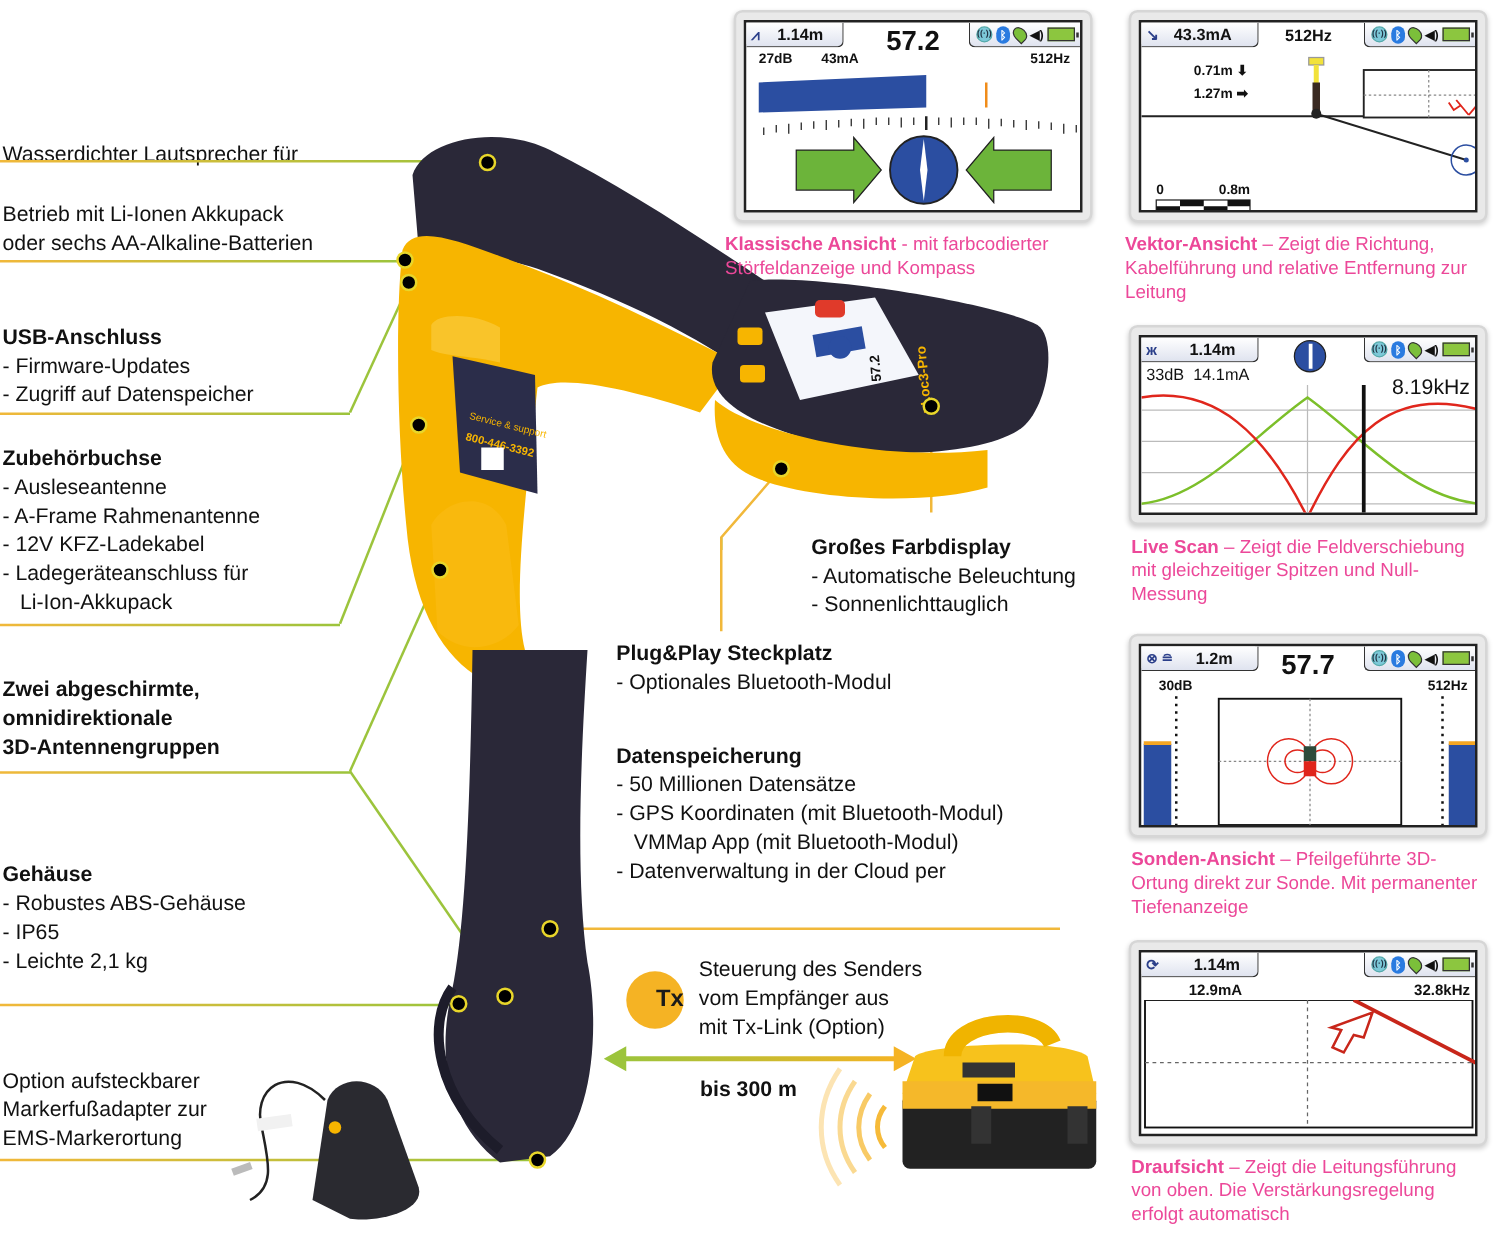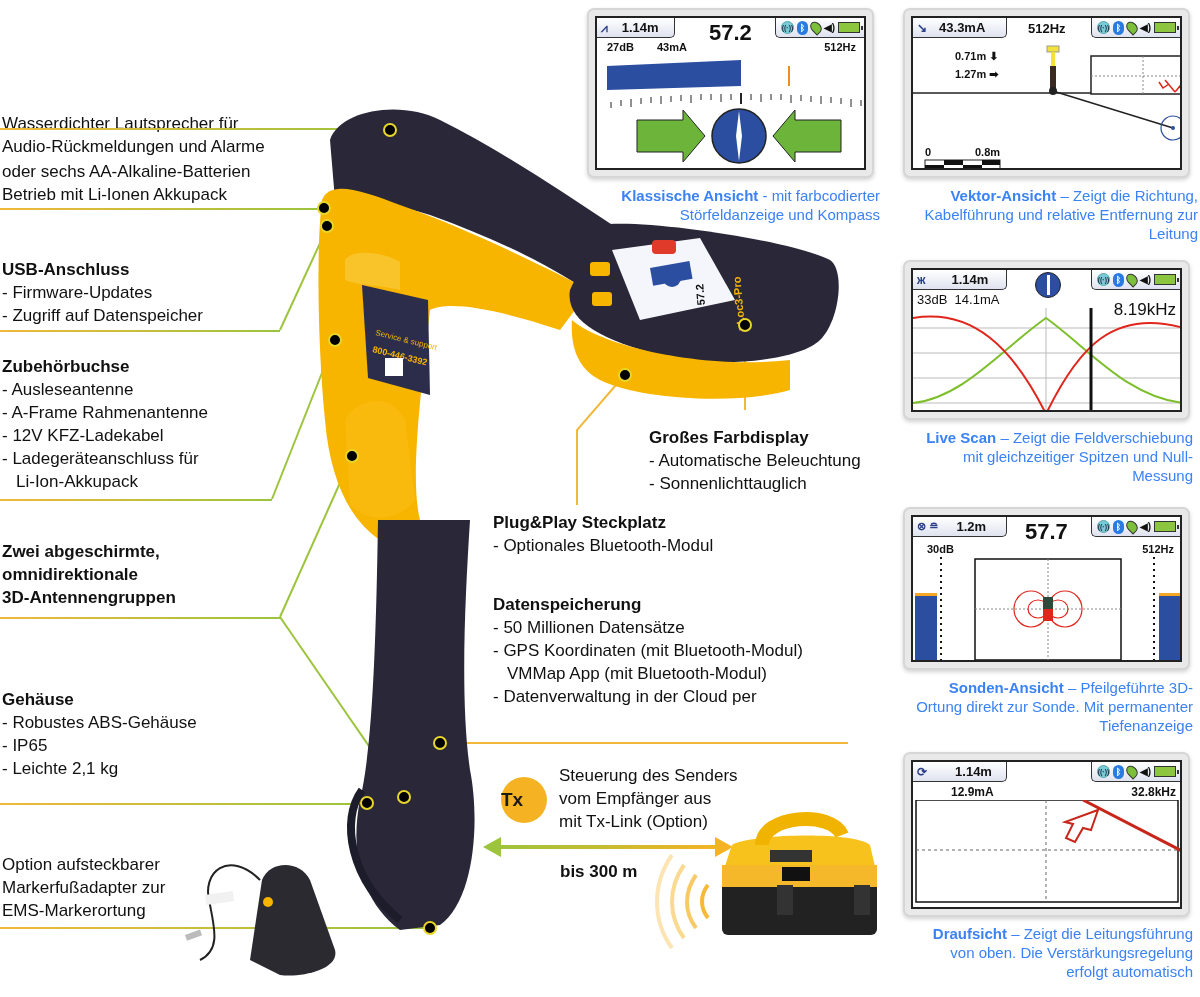--- a/index.html
+++ b/index.html
@@ -14,21 +14,21 @@
   .screen-card {
     position: absolute; background: #e9e9e9; border: 2px solid #d6d6d6;
     border-radius: 7px; padding: 6px 6px 6px 6px;
     box-shadow: 0 2px 4px rgba(0,0,0,0.18);
   }
   .screen {
     position: relative; background: #fff; border: 2px solid #222; overflow: hidden;
     font-family: "Liberation Sans", sans-serif; font-weight: bold; color: #111;
   }
   .caption {
-    position: absolute; text-align: right; font-size: 15px; line-height: 19px; color: #3b82f6;
+    position: absolute; text-align: left; font-size: 15px; line-height: 19px; color: #ec4899;
   }
   .caption b { font-weight: bold; }
 
   .hdr-left {
     position: absolute; left: 0; top: 0; height: 20px; background: linear-gradient(#fff,#dfe3ef);
     border: 1px solid #333; border-top: none; border-left: none; border-radius: 0 0 5px 0;
     font-size: 13px; display: flex; align-items: center; padding: 0 6px 0 4px;
   }
   .hdr-right {
     position: absolute; right: 0; top: 0; height: 20px; background: linear-gradient(#fff,#dfe3ef);
@@ -42,27 +42,26 @@
   .ic-bat { width: 22px; height: 11px; border: 1px solid #333; background: #8cc63f; position: relative; }
   .ic-bat::after { content: ""; position: absolute; right: -4px; top: 3px; width: 2px; height: 4px; background: #333; }
 
   .leader { position: absolute; background: linear-gradient(90deg,#f1b83a,#9cc43c); height: 2px; }
 </style>
 </head>
 <body>
 
 <div class="callout" style="left:2px; top:78px;margin-top:34px;">
   <div class="line">Wasserdichter Lautsprecher für</div>
-  <div class="line">Audio-Rückmeldungen und Alarme</div>
 </div>
 <div class="leader" style="left:0; top:128px; width:385px;"></div>
 
 <div class="callout" style="left:2px; top:160px;">
+  <div class="line">Betrieb mit Li-Ionen Akkupack</div>
   <div class="line">oder sechs AA-Alkaline-Batterien</div>
-  <div class="line">Betrieb mit Li-Ionen Akkupack</div>
 </div>
 <div class="leader" style="left:0; top:208px; width:320px;"></div>
 
 <div class="callout" style="left:2px; top:258px;">
   <div class="line title">USB-Anschluss</div>
   <div class="line">-  Firmware-Updates</div>
   <div class="line">-  Zugriff auf Datenspeicher</div>
 </div>
 <div class="leader" style="left:0; top:330px; width:280px;"></div>
 
@@ -175,21 +174,21 @@
 </div>
 
 <div class="callout" style="left:493px; top:593px;">
   <div class="line title">Datenspeicherung</div>
   <div class="line">- 50 Millionen Datensätze</div>
   <div class="line">- GPS Koordinaten (mit Bluetooth-Modul)</div>
   <div class="line indent">VMMap App (mit Bluetooth-Modul)</div>
   <div class="line">- Datenverwaltung in der Cloud per</div>
 </div>
 
-<div style="position:absolute; left:501px; top:777px; width:46px; height:46px; border-radius:50%; background:#f5b324; display:flex; align-items:center; justify-content:flex-start; font-weight:bold; font-size:19px; color:#1a1a1a;">
+<div style="position:absolute; left:501px; top:777px; width:46px; height:46px; border-radius:50%; background:#f5b324; display:flex; align-items:center; justify-content:flex-end; font-weight:bold; font-size:19px; color:#1a1a1a;">
   <span>Tx</span>
 </div>
 <div class="callout" style="left:559px; top:764px;">
   <div class="line">Steuerung des Senders</div>
   <div class="line">vom Empfänger aus</div>
   <div class="line">mit Tx-Link (Option)</div>
 </div>
 <svg style="position:absolute; left:483px; top:835px;" width="250" height="24">
   <defs>
       <linearGradient id="ag" x1="0" x2="1">

